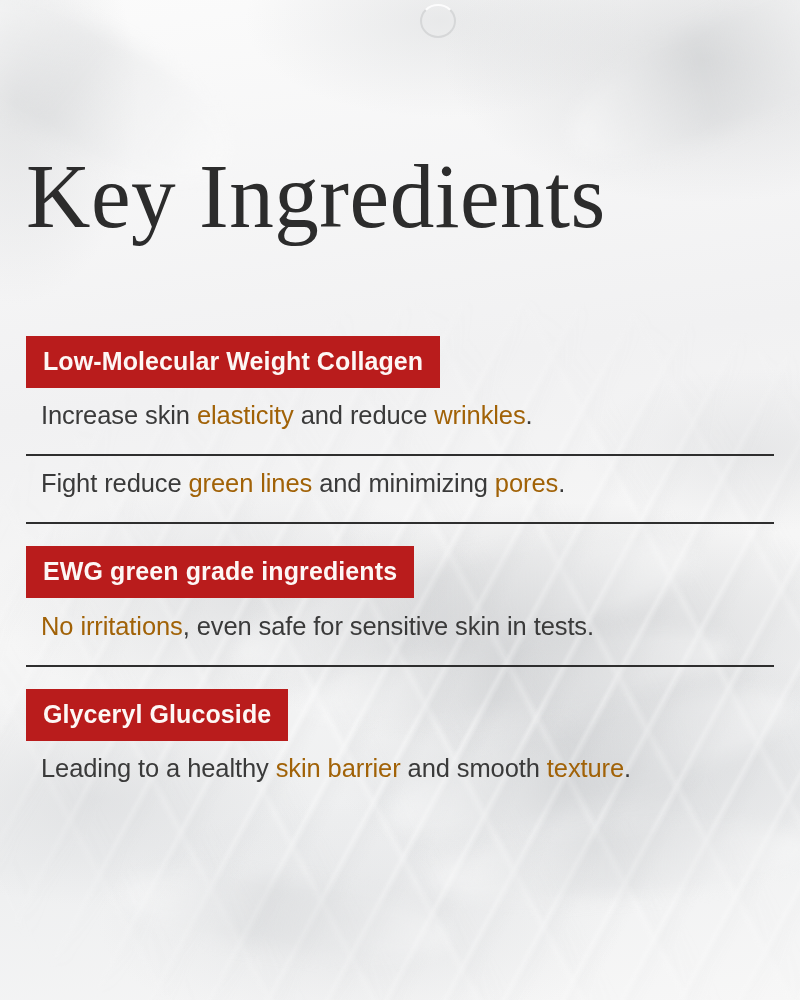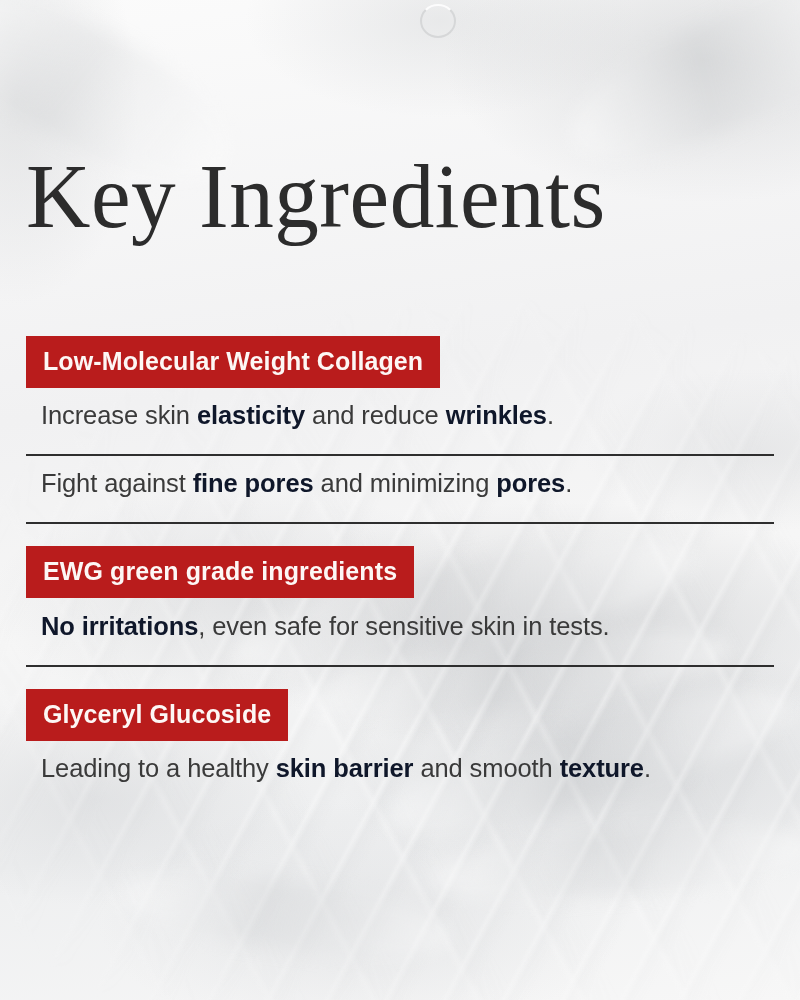--- a/index.html
+++ b/index.html
@@ -142,21 +142,21 @@
   .ingredient-desc {
     font-family: "Liberation Sans", sans-serif;
     font-size: 25.5px;
     line-height: 1.25;
     color: #3a3a3a;
     font-weight: 400;
     letter-spacing: -0.1px;
     white-space: nowrap;
   }
   .ingredient-desc b,
-  .ingredient-desc strong { font-weight: bold; color: #0f172a; }
+  .ingredient-desc strong { font-weight: normal; color: #a16207; }
 
   
   .item-1 .ingredient-badge { margin-left: 0; }
   .item-1 .ingredient-desc  { margin-top: 12px; margin-left: 15px; }
 
   .item-2 .ingredient-divider { margin-top: 22px; }
   .item-2 .ingredient-badge   { margin-top: 22px; }
   .item-2 .ingredient-desc    { margin-top: 12px; margin-left: 15px; }
 
   .item-3 .ingredient-divider { margin-top: 22px; }
@@ -190,21 +190,21 @@
 
   <div id="ingredient-list">
 
     <section class="ingredient-item item-1">
       <div class="ingredient-badge">Low-Molecular Weight Collagen</div>
       <p class="ingredient-desc"><span>Increase skin </span><b>elasticity</b><span> and reduce </span><b>wrinkles</b><span>.</span></p>
     </section>
 
     <section class="ingredient-item item-2">
       <div class="ingredient-divider"></div>
-      <p class="ingredient-desc"><span>Fight against </span><b>fine pores</b><span> and minimizing </span><b>pores</b><span>.</span></p>
+      <p class="ingredient-desc"><span>Fight reduce </span><b>green lines</b><span> and minimizing </span><b>pores</b><span>.</span></p>
     </section>
 
     <section class="ingredient-item item-4">
       <div class="ingredient-divider"></div>
       <div class="ingredient-badge">EWG green grade ingredients</div>
       <p class="ingredient-desc"><b>No irritations</b><span>, even safe for sensitive skin in tests.</span></p>
     </section>
 
     <section class="ingredient-item item-3">
       <div class="ingredient-divider"></div>

